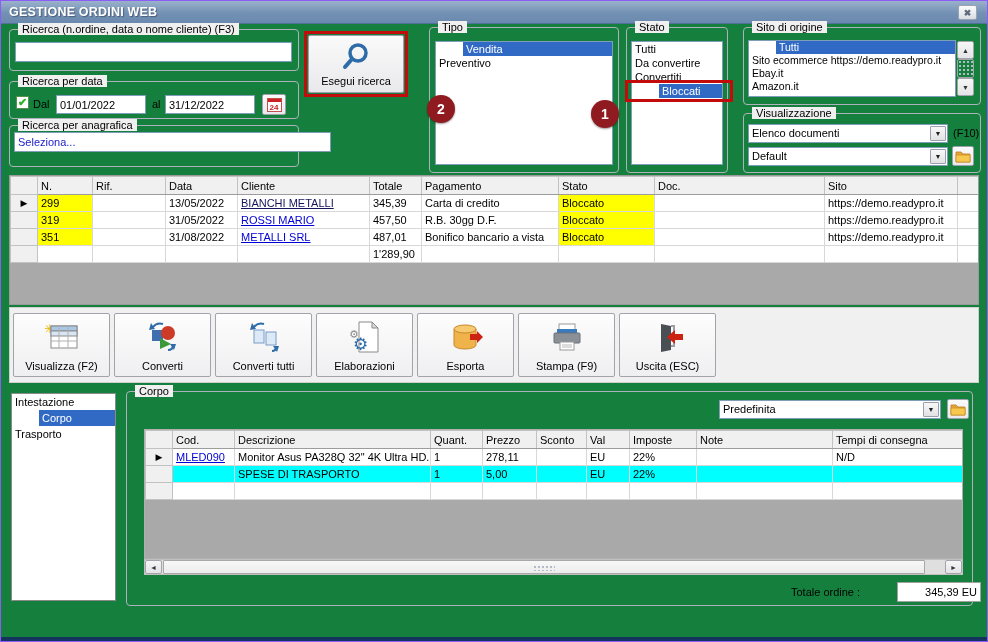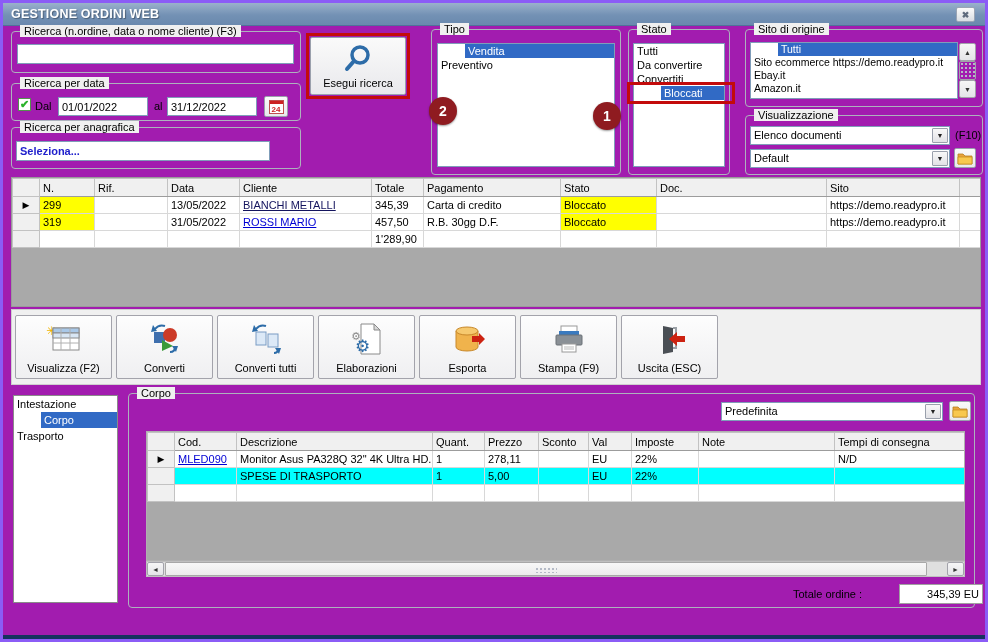--- a/index.html
+++ b/index.html
@@ -1,19 +1,19 @@
 <!DOCTYPE html>
 <html><head>
 <meta charset="utf-8">
 <style>
   * { margin:0; padding:0; box-sizing:border-box; }
   html,body { background:#d4d4d4; }
   .window {
     position:relative; width:988px; height:642px;
-    background:#a21caf; border:3px solid #8b5cf6; overflow:hidden;
+    background:#15803d; border:1px solid #8b5cf6; overflow:hidden;
     font-family:"Liberation Sans", sans-serif; font-size:11px; color:#000;
   }
   
   .titlebar {
     position:absolute; left:0; top:0; right:0; height:23px;
     background:linear-gradient(#9ab1cb, #7391b4 55%, #6a89ae);
     border-bottom:1px solid #51719a;
   }
   .titlebar .title {
     position:absolute; left:8px; top:4px; color:#fff; font-weight:bold;
@@ -121,21 +121,21 @@
   <div class="icon-btn" style="left:261px; top:93px; width:24px; height:21px;">
     <div style="width:15px; height:14px; background:#fff; border:1px solid #c05050; position:relative;">
       <div style="position:absolute; left:0; top:0; right:0; height:3px; background:#cc2222;"></div>
       <div style="position:absolute; left:0; right:0; top:4px; text-align:center; font-size:8px; font-weight:bold; color:#cc2222;">24</div>
     </div>
   </div>
 
   <div class="groupbox" style="left:8px; top:124px; width:290px; height:42px;">
     <span class="gb-label">Ricerca per anagrafica</span>
   </div>
-  <input class="textbox" style="left: 13px; top: 138px; width: 254px; height: 20px; color: rgb(32, 32, 204); font-weight: bold;" value="Seleziona...">
+  <input class="textbox" style="left: 13px; top: 131px; width: 317px; height: 20px; color: rgb(32, 32, 204);" value="Seleziona...">
 
   <div class="anno-box" style="left:303px; top:30px; width:104px; height:66px;"></div>
   <div class="icon-btn" style="left:307px; top:34px; width:96px; height:58px; flex-direction:column;">
     <span style="margin-top:2px;">
       <svg width="34" height="32" viewBox="0 0 34 32">
         <circle cx="19" cy="12" r="8" fill="none" stroke="#2d6ca8" stroke-width="3.5"></circle>
         <line x1="13" y1="18" x2="6" y2="26" stroke="#2d6ca8" stroke-width="4" stroke-linecap="round"></line>
       </svg>
     </span>
     <span style="font-size:11px; margin-bottom:3px;">Esegui ricerca</span>
@@ -244,20 +244,33 @@
         <td><a class="cell-link">ROSSI MARIO</a></td>
         <td class="num">457,50</td>
         <td>R.B. 30gg D.F.</td>
         <td class="yellow">Bloccato</td>
         <td></td>
         <td>https://demo.readypro.it</td>
         <td></td>
       </tr>
       <tr>
         <td class="selcell"></td>
+        <td class="num yellow">351</td>
+        <td></td>
+        <td class="num">31/08/2022</td>
+        <td><a class="cell-link">METALLI SRL</a></td>
+        <td class="num">487,01</td>
+        <td>Bonifico bancario a vista</td>
+        <td class="yellow">Bloccato</td>
+        <td></td>
+        <td>https://demo.readypro.it</td>
+        <td></td>
+      </tr>
+      <tr>
+        <td class="selcell"></td>
         <td></td>
             <td></td>
             <td></td>
             <td></td>
         <td class="num">1'289,90</td>
         <td></td>
             <td></td>
             <td></td>
             <td></td>
         <td></td>

